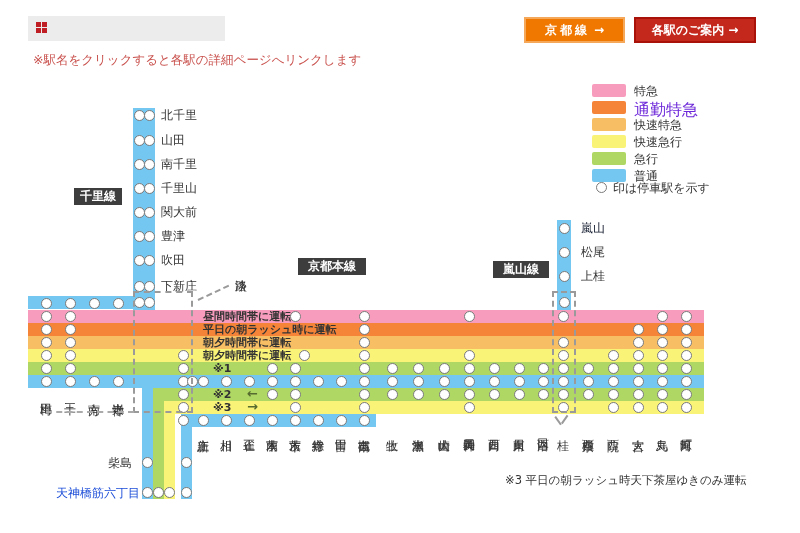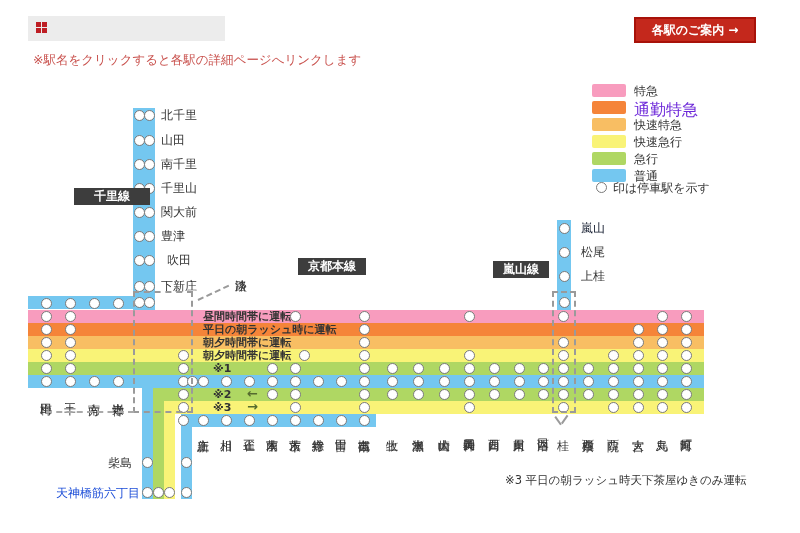--- a/index.html
+++ b/index.html
@@ -14,21 +14,21 @@
   .hdr-note{left:33px;top:52px;font-size:12.5px;color:#c9524e;white-space:nowrap;}
   .btn{top:17px;height:26px;line-height:22px;text-align:center;color:#fff;font-size:12px;font-weight:bold;box-sizing:border-box;cursor:pointer;white-space:nowrap;}
   .btn-kyoto{left:524px;width:101px;background:#f07800;border:2px solid #f5a75a;letter-spacing:3px;}
   .btn-eki{left:634px;width:122px;background:#c4281c;border:2px solid #a81209;}
   .btn .ar{letter-spacing:0;margin-left:4px;}
   
   .stopnote-circ{left:596px;top:182px;width:11px;height:11px;border-radius:50%;background:#fff;border:1px solid #7a7a7a;box-sizing:border-box;}
   .stopnote-txt{left:613px;top:180px;font-size:12px;color:#333;white-space:nowrap;}
   .vlabel{position:absolute;writing-mode:vertical-rl;text-orientation:upright;font-size:12px;color:#333;line-height:13px;cursor:pointer;}
   .linebox{position:absolute;background:#3d3d3d;color:#fff;font-size:12px;font-weight:bold;text-align:center;line-height:17px;height:17px;}
-  .box-senri{left:74px;top:188px;width:76px;}
+  .box-senri{left:74px;top:188px;width:48px;}
   .box-kyotohon{left:298px;top:258px;width:68px;}
   .box-arashi{left:493px;top:261px;width:56px;}
   .awaji-lbl{left:234px;top:270px;}
   .dashbox{position:absolute;border:2px dashed #9a9a9a;box-sizing:border-box;}
   .db-awaji{left:133px;top:291px;width:60px;height:122px;}
   .db-katsura{left:552px;top:291px;width:24px;height:122px;}
   .dashseg{position:absolute;border-top:2px dashed #aaa;}
   .seg-left{left:46px;top:411px;width:88px;}
   .seg-awaji-arrow{left:198px;top:299px;width:34px;transform:rotate(-25deg);transform-origin:left center;border-top:2px dashed #9a9a9a;}
   .seg-v1{left:556px;top:416px;width:10px;transform:rotate(55deg);transform-origin:left top;border-top:2px dashed #9a9a9a;}
@@ -41,20 +41,21 @@
 <div id="page">
 
   <div class="abs hdr-bar"></div>
   <div class="abs hdr-icon">
     <i style="left:0;top:0"></i>
       <i style="left:6px;top:0"></i>
       <i style="left:0;top:6px"></i>
       <i style="left:6px;top:6px"></i>
   </div>
 
+  <div class="abs btn btn-kyoto"><span>京都線</span><span class="ar">→</span></div>
   <div class="abs btn btn-eki"><span>各駅のご案内</span><span class="ar">→</span></div>
 
   <div class="abs hdr-note">※駅名をクリックすると各駅の詳細ページへリンクします</div>
 
   <div id="legend">
       <div style="position: absolute; left: 592px; top: 84px; width: 34px; height: 13px; background: rgb(248, 156, 190); border-radius: 2px;"></div>
       <div style="position: absolute; left: 634px; top: 83px; font-size: 12px; color: rgb(51, 51, 51); white-space: nowrap;">特急</div>
       <div style="position: absolute; left: 592px; top: 101px; width: 34px; height: 13px; background: rgb(245, 132, 57); border-radius: 2px;"></div>
       <div style="position: absolute; left: 634px; top: 100px; font-size: 16px; color: #6d28d9; white-space: nowrap;">通勤特急</div>
       <div style="position: absolute; left: 592px; top: 118px; width: 34px; height: 13px; background: rgb(248, 190, 99); border-radius: 2px;"></div>
@@ -225,21 +226,21 @@
       <div style="position: absolute; left: 143.5px; top: 182.5px; width: 11px; height: 11px; border-radius: 50%; background: rgb(255, 255, 255); border: 1px solid rgb(122, 122, 122); box-sizing: border-box;"></div>
       <div style="position: absolute; left: 161px; top: 180px; font-size: 12px; color: rgb(51, 51, 51); white-space: nowrap; cursor: pointer;">千里山</div>
       <div style="position: absolute; left: 133.5px; top: 206.5px; width: 11px; height: 11px; border-radius: 50%; background: rgb(255, 255, 255); border: 1px solid rgb(122, 122, 122); box-sizing: border-box;"></div>
       <div style="position: absolute; left: 143.5px; top: 206.5px; width: 11px; height: 11px; border-radius: 50%; background: rgb(255, 255, 255); border: 1px solid rgb(122, 122, 122); box-sizing: border-box;"></div>
       <div style="position: absolute; left: 161px; top: 204px; font-size: 12px; color: rgb(51, 51, 51); white-space: nowrap; cursor: pointer;">関大前</div>
       <div style="position: absolute; left: 133.5px; top: 230.5px; width: 11px; height: 11px; border-radius: 50%; background: rgb(255, 255, 255); border: 1px solid rgb(122, 122, 122); box-sizing: border-box;"></div>
       <div style="position: absolute; left: 143.5px; top: 230.5px; width: 11px; height: 11px; border-radius: 50%; background: rgb(255, 255, 255); border: 1px solid rgb(122, 122, 122); box-sizing: border-box;"></div>
       <div style="position: absolute; left: 161px; top: 228px; font-size: 12px; color: rgb(51, 51, 51); white-space: nowrap; cursor: pointer;">豊津</div>
       <div style="position: absolute; left: 133.5px; top: 254.5px; width: 11px; height: 11px; border-radius: 50%; background: rgb(255, 255, 255); border: 1px solid rgb(122, 122, 122); box-sizing: border-box;"></div>
       <div style="position: absolute; left: 143.5px; top: 254.5px; width: 11px; height: 11px; border-radius: 50%; background: rgb(255, 255, 255); border: 1px solid rgb(122, 122, 122); box-sizing: border-box;"></div>
-      <div style="position: absolute; left: 167px; top: 252px; font-size: 12px; color: rgb(51, 51, 51); white-space: nowrap; cursor: pointer;">吹田</div>
+      <div style="position: absolute; left: 161px; top: 252px; font-size: 12px; color: rgb(51, 51, 51); white-space: nowrap; cursor: pointer;">吹田</div>
       <div style="position: absolute; left: 133.5px; top: 280.5px; width: 11px; height: 11px; border-radius: 50%; background: rgb(255, 255, 255); border: 1px solid rgb(122, 122, 122); box-sizing: border-box;"></div>
       <div style="position: absolute; left: 143.5px; top: 280.5px; width: 11px; height: 11px; border-radius: 50%; background: rgb(255, 255, 255); border: 1px solid rgb(122, 122, 122); box-sizing: border-box;"></div>
       <div style="position: absolute; left: 161px; top: 278px; font-size: 12px; color: rgb(51, 51, 51); white-space: nowrap; cursor: pointer;">下新庄</div>
       <div style="position: absolute; left: 133.5px; top: 296.5px; width: 11px; height: 11px; border-radius: 50%; background: rgb(255, 255, 255); border: 1px solid rgb(122, 122, 122); box-sizing: border-box;"></div>
       <div style="position: absolute; left: 143.5px; top: 296.5px; width: 11px; height: 11px; border-radius: 50%; background: rgb(255, 255, 255); border: 1px solid rgb(122, 122, 122); box-sizing: border-box;"></div>
       <div style="position: absolute; left: 558.5px; top: 222.5px; width: 11px; height: 11px; border-radius: 50%; background: rgb(255, 255, 255); border: 1px solid rgb(122, 122, 122); box-sizing: border-box;"></div>
       <div style="position: absolute; left: 581px; top: 220px; font-size: 12px; color: #0f172a; white-space: nowrap; cursor: pointer;">嵐山</div>
       <div style="position: absolute; left: 558.5px; top: 246.5px; width: 11px; height: 11px; border-radius: 50%; background: rgb(255, 255, 255); border: 1px solid rgb(122, 122, 122); box-sizing: border-box;"></div>
       <div style="position: absolute; left: 581px; top: 244px; font-size: 12px; color: rgb(51, 51, 51); white-space: nowrap; cursor: pointer;">松尾</div>
       <div style="position: absolute; left: 558.5px; top: 270.5px; width: 11px; height: 11px; border-radius: 50%; background: rgb(255, 255, 255); border: 1px solid rgb(122, 122, 122); box-sizing: border-box;"></div>

